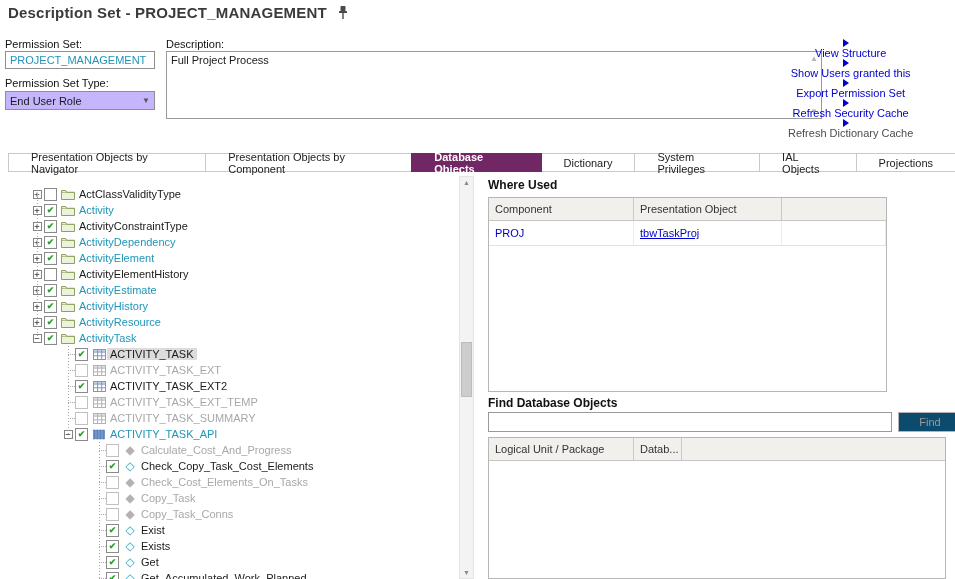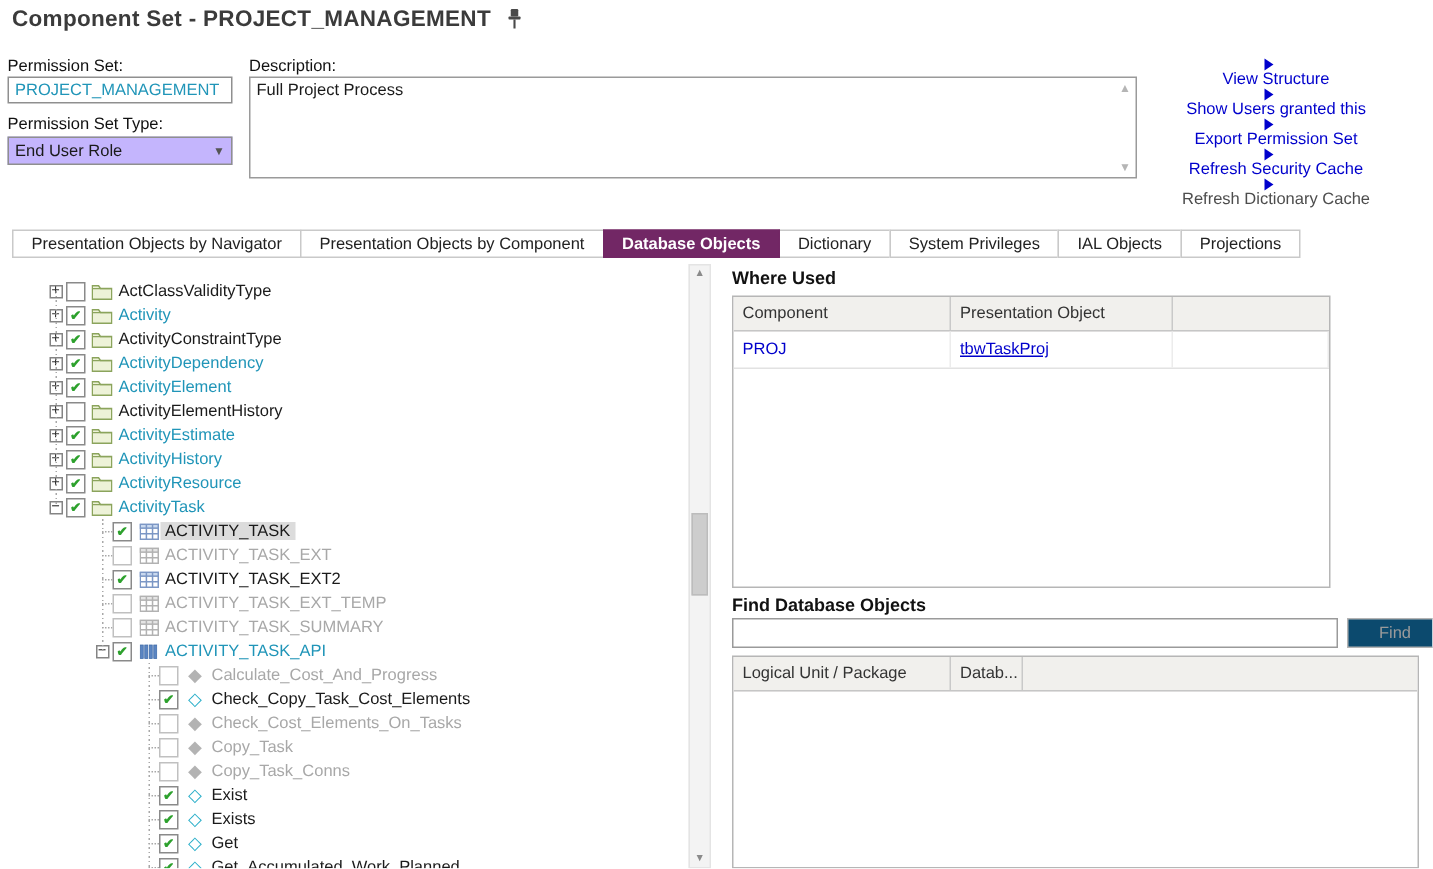--- a/index.html
+++ b/index.html
@@ -10,36 +10,36 @@
   #title-row{position:absolute;left:8px;top:4px;display:flex;align-items:center;gap:10px;}
   #title-row h1{margin:0;font-size:15px;font-weight:bold;color:#3b3b3b;letter-spacing:.2px;}
 
   
   .lbl{position:absolute;font-size:11px;color:#111;}
   .field{position:absolute;border:1px solid #8f8f8f;background:#fff;font-size:11px;
          display:flex;align-items:center;padding:0 4px;box-sizing:border-box;}
   #ps-input{left:5px;top:51px;width:150px;height:18px;color:var(--granted,#2095b8);}
   #ps-type{left:5px;top:91px;width:150px;height:19px;background:#c4b5fd;justify-content:space-between;}
   .dd-arrow{color:#555;font-size:8px;}
-  #desc-box{position:absolute;left:166px;top:51px;width:592px;height:68px;border:1px solid #9a9a9a;
+  #desc-box{position:absolute;left:166px;top:51px;width:656px;height:68px;border:1px solid #9a9a9a;
             background:#fff;box-sizing:border-box;padding:2px 18px 2px 4px;}
   .desc-arrow{position:absolute;right:3px;color:#b5b5b5;font-size:8px;}
   .desc-arrow.up{top:2px;} .desc-arrow.down{bottom:2px;}
 
   
   #actions{position:absolute;left:788px;top:39px;}
   .action{display:flex;align-items:center;height:20px;cursor:pointer;flex-direction:column;}
   .tri{width:0;height:0;border-left:6px solid var(--link,#0000cc);
        border-top:4px solid transparent;border-bottom:4px solid transparent;margin-right:9px;flex:none;}
   .action span.alabel{color:var(--link,#0000cc);}
   .action.disabled span.alabel{color:#4d4d4d;}
 
   
   #tabs{position:absolute;left:8px;top:153px;display:flex;}
-  .tab{background:#fff;border:1px solid #c9c9c9;margin-right:-1px;padding:0 12px;font-size:11px;
+  .tab{background:#fff;border:1px solid #c9c9c9;margin-right:-1px;padding:0 22px;font-size:11px;
        color:#222;height:19px;box-sizing:border-box;display:flex;align-items:center;cursor:pointer;}
   .tab.active{background:var(--accent,#722765);color:#fff;font-weight:bold;
               border-color:var(--accent,#722765);position:relative;z-index:2;}
 
   
   #tree{position:absolute;left:8px;top:174px;width:450px;height:405px;overflow:hidden;}
   #tree-rows{padding-top:12px;}
   .trunk{position:absolute;width:1px;
          background-image:repeating-linear-gradient(to bottom,#a8a8a8 0,#a8a8a8 1px,transparent 1px,transparent 3px);}
   .trow{display:flex;align-items:center;height:16px;white-space:nowrap;}
@@ -90,21 +90,21 @@
   #find-btn{position:absolute;left:411px;top:236px;width:64px;height:20px;background:#0c4a6e;
             border:1px solid #b3b3b3;color:#9b9b9b;font-size:11px;display:flex;align-items:center;
             justify-content:center;box-sizing:border-box;cursor:default;}
 </style>
 </head>
 <body>
 
 <div id="root">
 
   <div id="title-row">
-    <h1>Component Set - PROJECT_MANAGEMENT</h1>
+    <h1>Description Set - PROJECT_MANAGEMENT</h1>
     <svg width="12" height="15" viewBox="0 0 12 15">
       <rect x="3.5" y="1" width="5" height="5" rx="0.8" fill="#4a4a4a"></rect>
       <rect x="2" y="6" width="8" height="2" rx="0.5" fill="#4a4a4a"></rect>
       <rect x="5.3" y="8" width="1.4" height="6" fill="#4a4a4a"></rect>
     </svg>
   </div>
 
   <span class="lbl" style="left:5px;top:38px;">Permission Set:</span>
   <div class="field" id="ps-input">PROJECT_MANAGEMENT</div>
 

